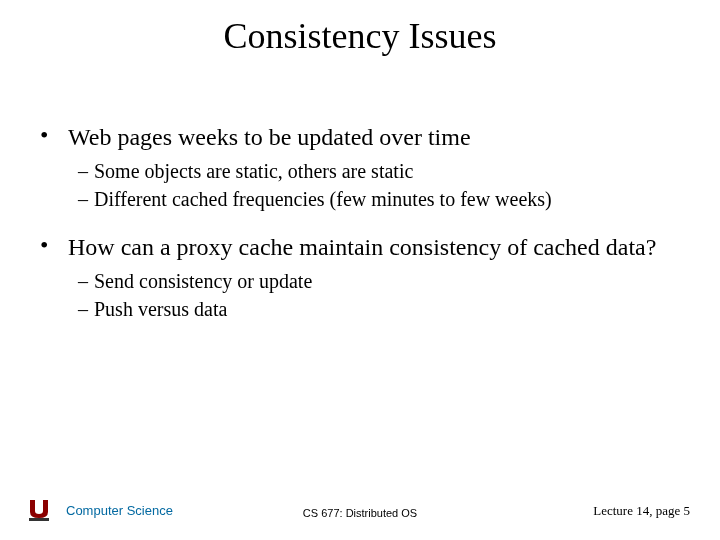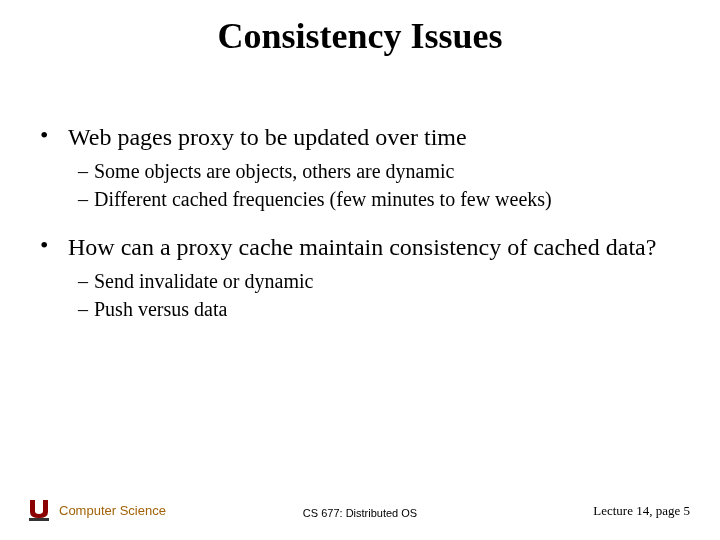--- a/index.html
+++ b/index.html
@@ -14,21 +14,21 @@
   }
   .slide {
     width: 100%;
     height: 100%;
     padding: 15px 30px 0 30px;
     position: relative;
   }
   .title {
     text-align: center;
     font-size: 36px;
-    font-weight: 700;
+    font-weight: 400;
     margin-top: 0;
     margin-bottom: 65px;
   }
   .content {
     padding-left: 10px;
   }
   .top-bullet {
     font-size: 24px;
     margin-bottom: 6px;
     display: flex;
@@ -72,22 +72,22 @@
   }
   .logo {
     width: 26px;
     height: 24px;
     position: relative;
   }
   .logo svg { display: block; }
   .footer-left-text {
     font-family: Verdana, Geneva, sans-serif;
     font-size: 13px;
-    color: #a16207;
-    margin-left: 5px;
+    color: #0369a1;
+    margin-left: 12px;
   }
   .footer-center {
     position: absolute;
     left: 50%;
     transform: translateX(-50%);
     bottom: 3px;
     font-family: Verdana, Geneva, sans-serif;
     font-size: 11px;
     color: #000;
     margin-top: 25px;
@@ -104,41 +104,41 @@
 </head>
 <body>
 
 <div class="slide">
   <h1 class="title">Consistency Issues</h1>
 
   <div class="content">
 
     <div class="top-bullet">
       <span class="bullet-marker">•</span>
-      <span class="bullet-text">Web pages proxy to be updated over time</span>
+      <span class="bullet-text">Web pages weeks to be updated over time</span>
     </div>
     <div class="sub-list">
       <div class="sub-bullet">
         <span class="dash">–</span>
-        <span>Some objects are objects, others are dynamic</span>
+        <span>Some objects are static, others are static</span>
       </div>
       <div class="sub-bullet">
         <span class="dash">–</span>
         <span>Different cached frequencies (few minutes to few weeks)</span>
       </div>
     </div>
 
     <div class="top-bullet">
       <span class="bullet-marker">•</span>
       <span class="bullet-text">How can a proxy cache maintain consistency of cached data?</span>
     </div>
     <div class="sub-list">
       <div class="sub-bullet">
         <span class="dash">–</span>
-        <span>Send invalidate or dynamic</span>
+        <span>Send consistency or update</span>
       </div>
       <div class="sub-bullet">
         <span class="dash">–</span>
         <span>Push versus data</span>
       </div>
     </div>
 
   </div>
 
   <div class="footer">

